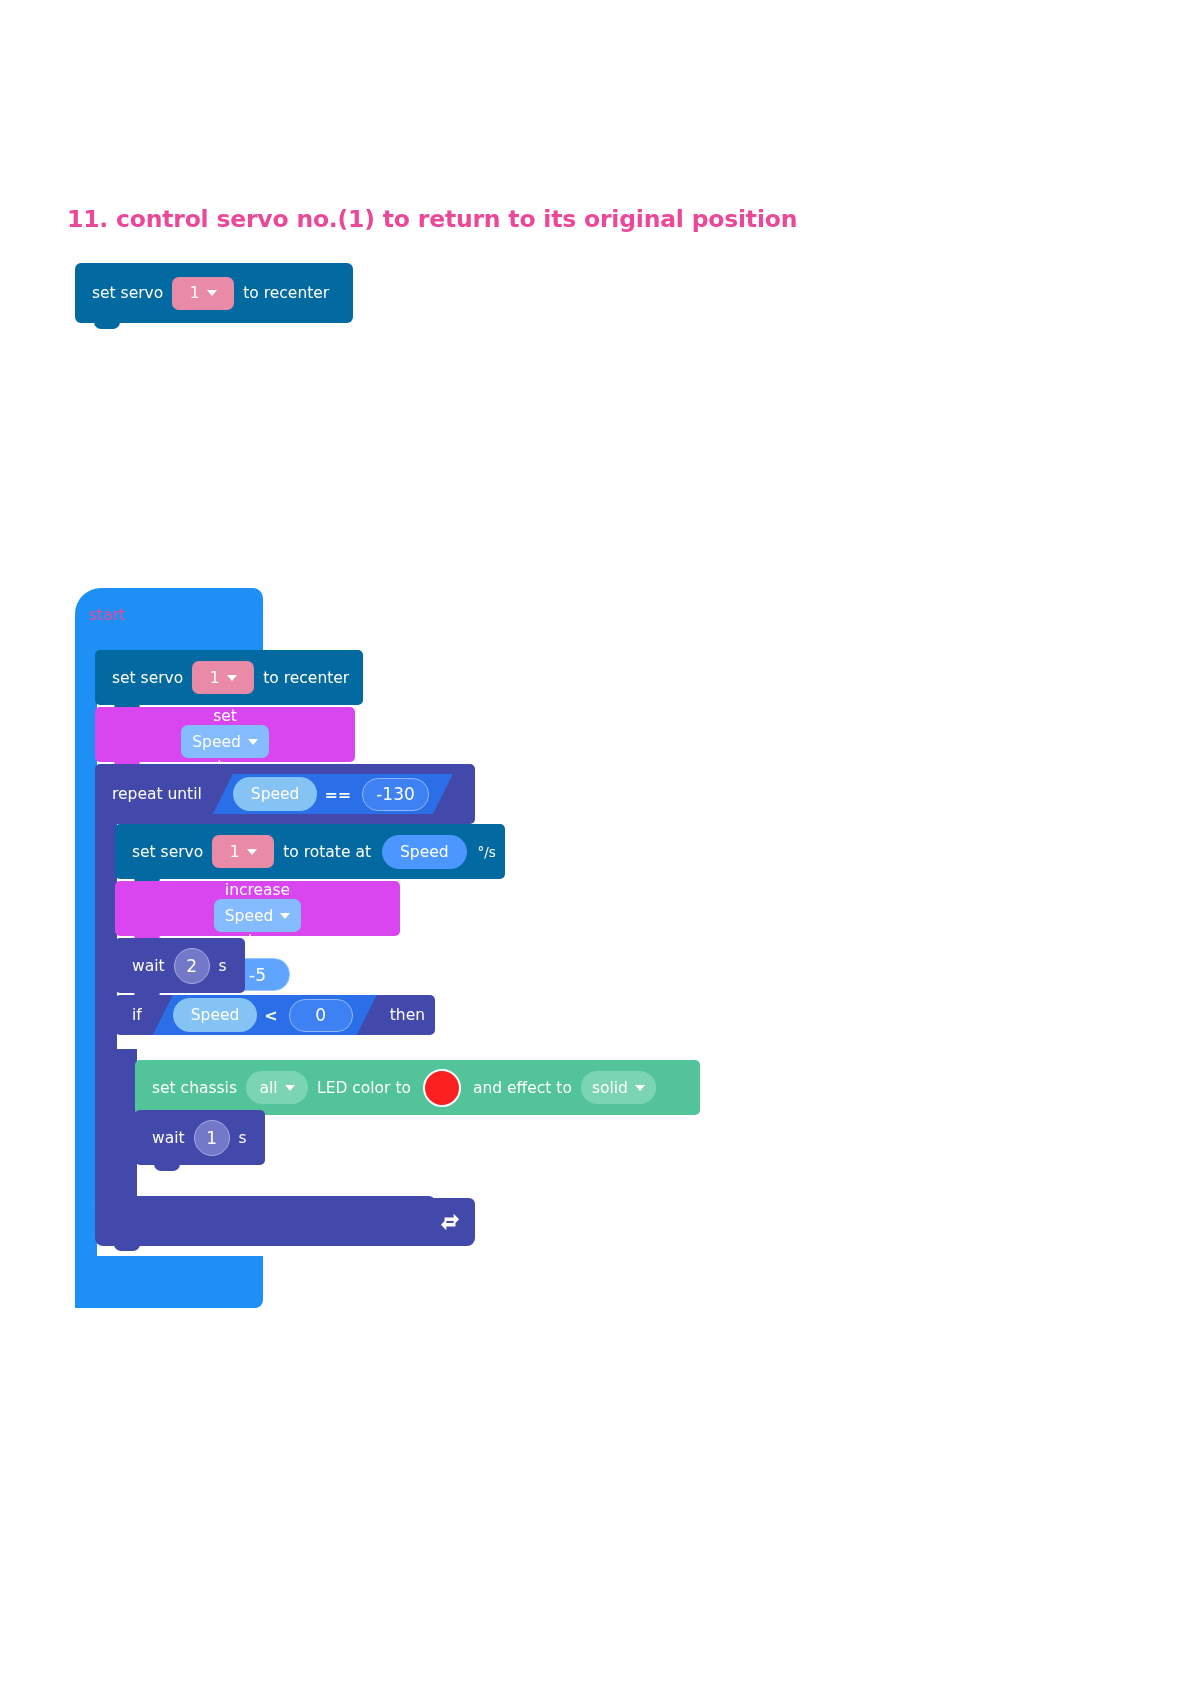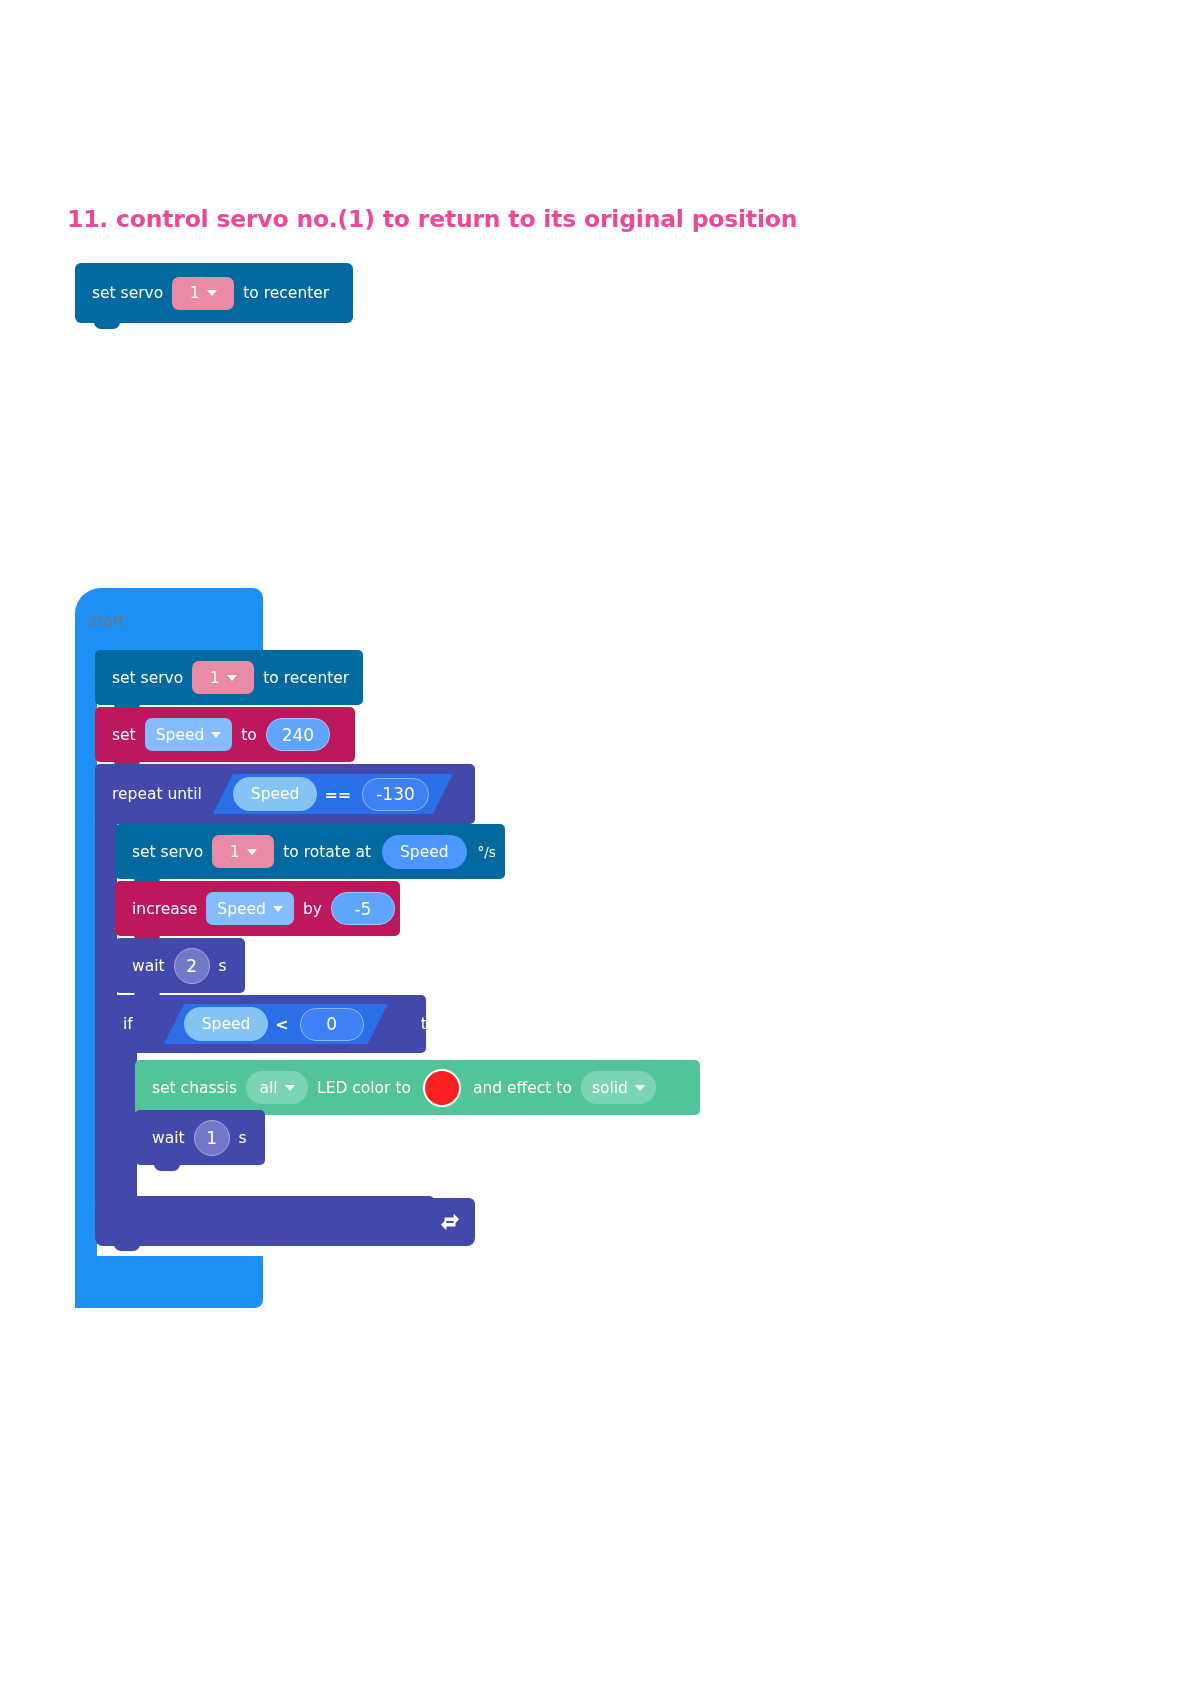--- a/index.html
+++ b/index.html
@@ -100,21 +100,21 @@
     padding: 0 13px;
     border-radius: 16px;
     font-size: 17px;
     color: #ffffff;
     margin: 8px 4px;
   }
 
   
   .c-servo   { background: #0369a1; }
   .c-servo-f { background: #e98aa6; }
-  .c-var     { background: #be185d; }
+  .c-var     { background: #d946ef; flex-direction: column; }
   .c-var-f   { background: #85bbff; }
   .c-var-o   { background: #5fa4ff; border: 1.5px solid #9ac6ff; }
   .c-ctrl    { background: #4349ab; }
   .c-ctrl-o  { background: #7478c9; border: 1.5px solid #a9abe0; }
   .c-ops-o   { background: #3d81f5; border: 1.5px solid #8fb6f7; }
   .c-led     { background: #53c39a; }
   .c-led-f   { background: #7bd4b3; border-radius: 16px; }
 
   
   .hex {
@@ -184,21 +184,21 @@
     <span class="lbl">to recenter</span>
   </div>
 </div>
 
 <div class="stage" style="left:75px; top:588px; width:640px; height:720px;">
 
   <div style="position:absolute; left:0; top:0; width:188px; height:64px; background:#1e90f5;
               border-top-left-radius:26px; border-top-right-radius:10px;"></div>
   <div style="position:absolute; left:100px; top:18px; width:88px; height:46px; background:#1e90f5;
               border-top-right-radius:10px;"></div>
-  <div style="position:absolute; left:14px; top:24px; color:#737373; font-size:15.5px;">start</div>
+  <div style="position:absolute; left:14px; top:18px; color:#ec4899; font-size:15.5px;">start</div>
 
   <div style="position:absolute; left:0; top:58px; width:22px; height:662px; background:#1e90f5;"></div>
 
   <div style="position:absolute; left:0; top:668px; width:188px; height:52px; background:#1e90f5;
               border-bottom-left-radius:8px; border-bottom-right-radius:8px;"></div>
 
   <div class="blk c-servo notch-top notch-bot" style="left:20px; top:62px; width:268px; height:55px; padding:0 12px;">
     <span class="lbl">set servo</span>
     <span class="ddown c-servo-f">
       <span>1</span>
@@ -260,21 +260,21 @@
     <span class="lbl">by</span>
     <span class="oval c-var-o">-5</span>
   </div>
 
   <div class="blk c-ctrl notch-top notch-bot" style="left:40px; top:350px; width:130px; height:55px; padding:0 12px;">
     <span class="lbl">wait</span>
     <span class="oval c-ctrl-o" style="border-radius:50%; min-width:34px; width:34px; height:34px; padding:0;">2</span>
     <span class="lbl">s</span>
   </div>
 
-  <div class="blk c-ctrl notch-top" style="left:31px; top:407px; width:320px; height:58px; padding:0 12px;gap:20px;">
+  <div class="blk c-ctrl notch-top" style="left:40px; top:407px; width:320px; height:40px; padding:0 12px;">
     <span class="lbl">if</span>
     <span class="hex" style="margin-left:6px;">
       <span class="hex-inner">
         <span class="vpill">Speed</span>
         <span class="hex-op">&lt;</span>
         <span class="oval c-ops-o">0</span>
       </span>
     </span>
     <span class="lbl" style="margin-left:6px;">then</span>
   </div>

